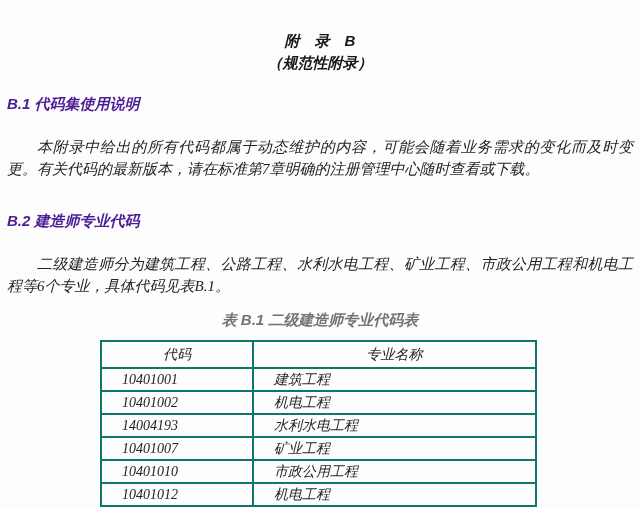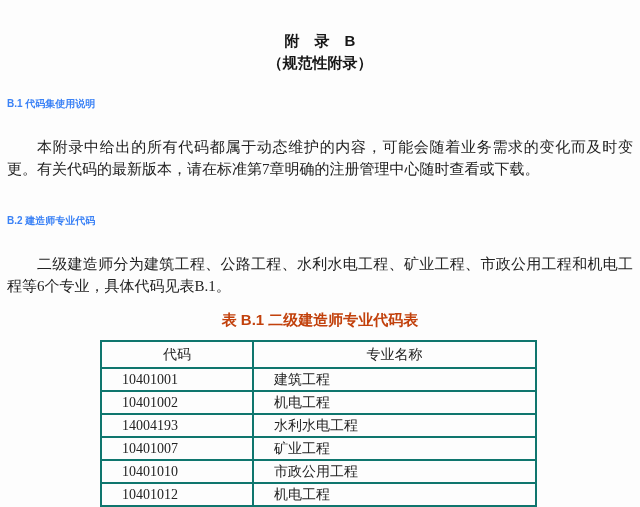--- a/index.html
+++ b/index.html
@@ -5,58 +5,59 @@
   * { margin: 0; padding: 0; box-sizing: border-box; }
   html, body { background: #ffffff; }
   .page {
     width: 640px;
     height: 507px;
     background: #fdfdfd;
     color: #1c1c1c;
     font-family: "Liberation Serif", "DejaVu Serif", serif;
     position: relative;
     overflow: hidden;
+    font-style: italic;
   }
   .titles {
     padding-top: 30px;
     text-align: center;
     font-family: "Liberation Sans", "DejaVu Sans", sans-serif;
     font-weight: 700;
     font-size: 15px;
     line-height: 22px;
     color: #161616;
   }
   .content {
     padding: 0 7px;
   }
   .section-heading {
     font-family: "Liberation Sans", "DejaVu Sans", sans-serif;
     font-weight: 700;
-    font-size: 10px;
+    font-size: 15px;
     line-height: 17px;
-    color: #3b82f6;
+    color: #4c1d95;
   }
   .heading-b1 { margin-top: 21px; }
   .heading-b2 { margin-top: 32px; }
   .para {
     margin-top: 25px;
     font-size: 15px;
     line-height: 21.5px;
     text-align: justify;
     text-indent: 2em;
     color: #222222;
   }
   .table-caption {
     margin-top: 14px;
     text-align: center;
     font-family: "Liberation Sans", "DejaVu Sans", sans-serif;
     font-weight: 700;
     font-size: 15px;
     line-height: 18px;
-    color: #c2410c;
+    color: #737373;
   }
   table.code-table {
     border-collapse: collapse;
     margin: 11px 0 0 93px;
     width: 435px;
     table-layout: fixed;
     font-size: 14px;
     color: #242424;
   }
   table.code-table th, table.code-table td {

